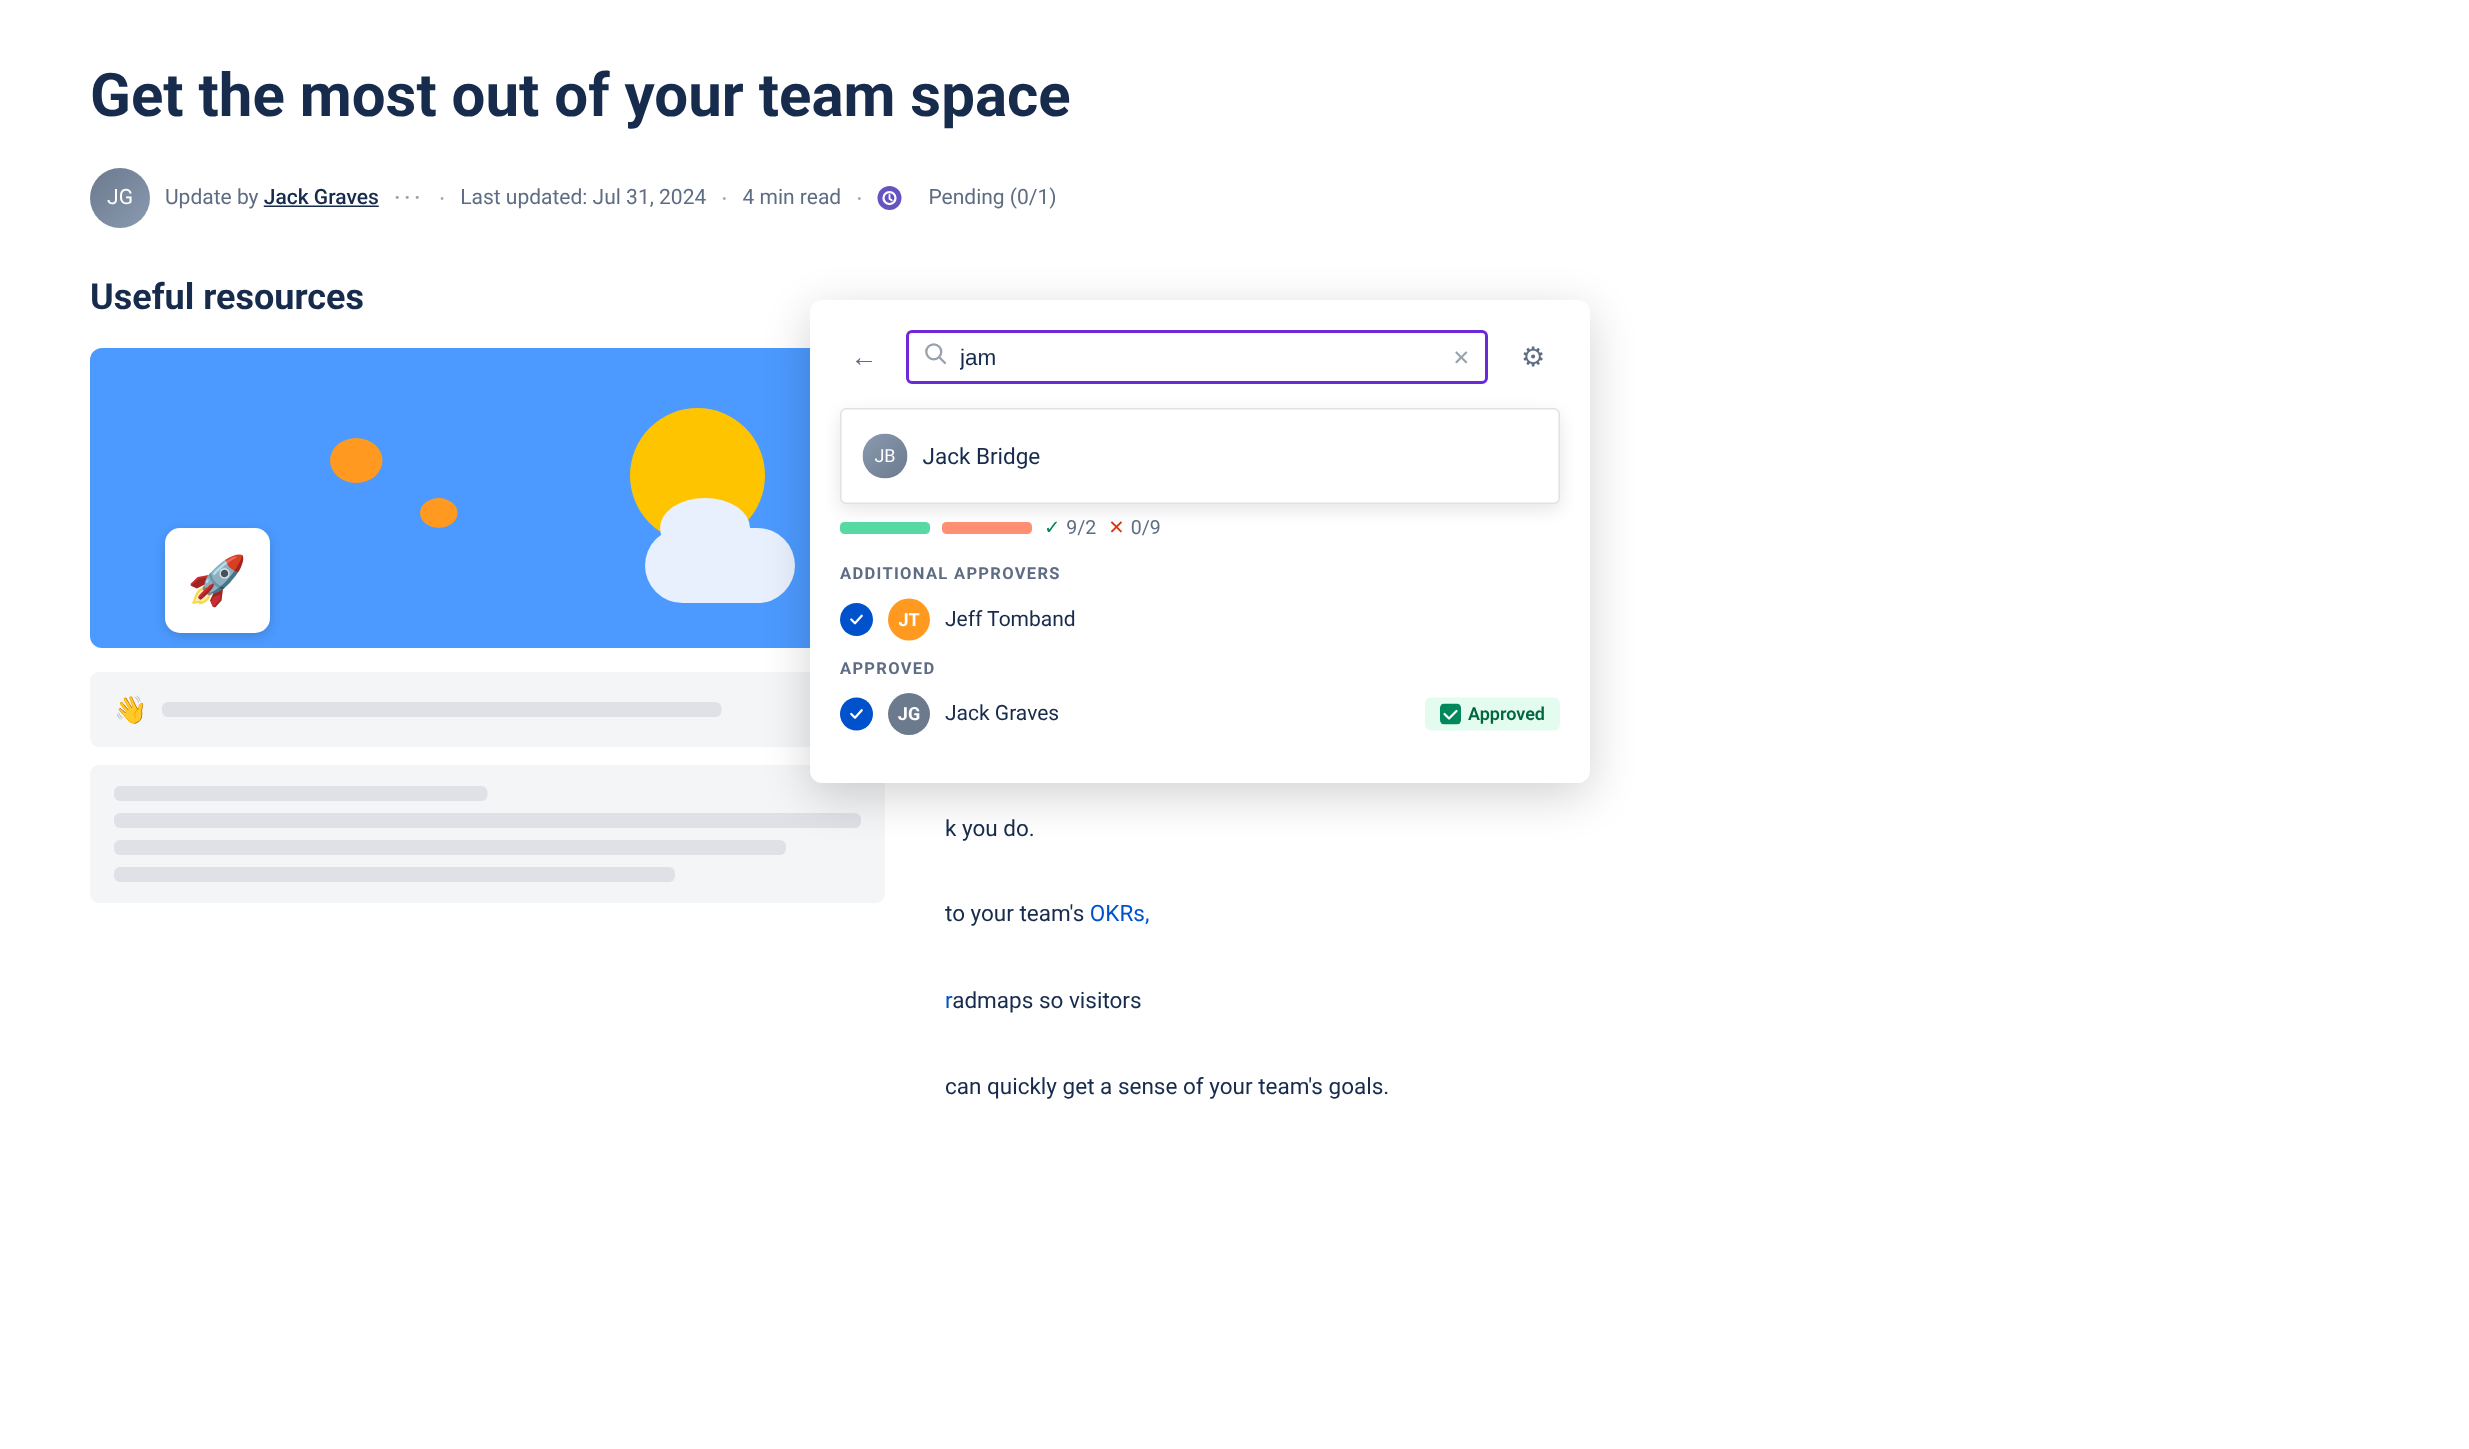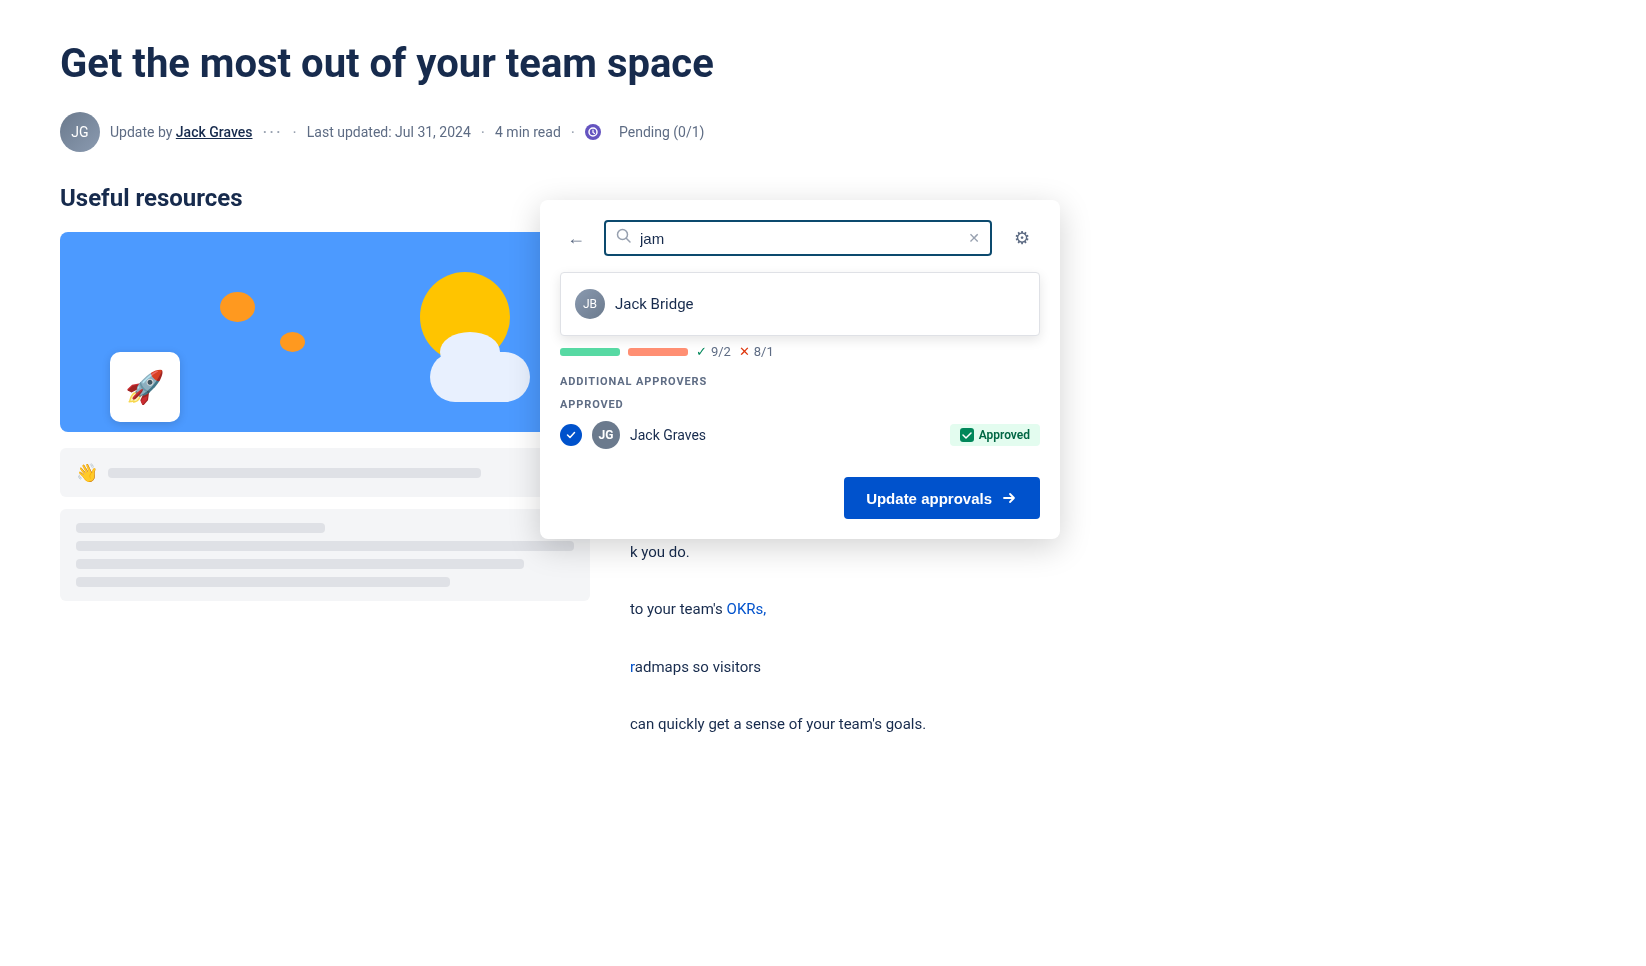--- a/index.html
+++ b/index.html
@@ -285,21 +285,21 @@
       color: #5e6c84;
       font-size: 18px;
       border: none;
       background: transparent;
     }
 
     .search-box {
       flex: 1;
       display: flex;
       align-items: center;
-      border: 2px solid #0c4a6e;
+      border: 2px solid #6d28d9;
       border-radius: 4px;
       padding: 6px 10px;
       gap: 8px;
       background: #fff;
     }
 
     .search-icon-svg {
       color: #97a0af;
       font-size: 16px;
     }
@@ -625,50 +625,51 @@
 
     <div class="status-bar">
       <div class="status-green"></div>
       <div class="status-pink"></div>
       <div class="status-count">
         <span class="check-green">✓</span>
         <span>9/2</span>
       </div>
       <div class="status-count">
         <span class="x-red">✕</span>
-        <span>8/1</span>
+        <span>0/9</span>
       </div>
     </div>
 
     <div class="section-label">ADDITIONAL APPROVERS</div>
 
+    <div class="approver-row">
+      <div class="check-circle">
+        <svg width="12" height="12" viewBox="0 0 12 12" fill="none">
+          <path d="M2.5 6L5 8.5L9.5 3.5" stroke="white" stroke-width="1.5" stroke-linecap="round" stroke-linejoin="round"></path>
+        </svg>
+      </div>
+      <div class="approver-avatar jt-avatar">JT</div>
+      <span class="approver-name">Jeff Tomband</span>
+    </div>
 
     <div class="section-label">APPROVED</div>
 
     <div class="approver-row">
       <div class="check-circle">
         <svg width="12" height="12" viewBox="0 0 12 12" fill="none">
           <path d="M2.5 6L5 8.5L9.5 3.5" stroke="white" stroke-width="1.5" stroke-linecap="round" stroke-linejoin="round"></path>
         </svg>
       </div>
       <div class="approver-avatar jg-avatar">JG</div>
       <span class="approver-name">Jack Graves</span>
       <div class="approved-badge">
         <svg width="14" height="14" viewBox="0 0 14 14" fill="none">
           <rect width="14" height="14" rx="3" fill="#00875a"></rect>
           <path d="M3 7l3 3 5-5" stroke="white" stroke-width="1.5" stroke-linecap="round" stroke-linejoin="round"></path>
         </svg>
         <span>Approved</span>
       </div>
     </div>
 
-    <div style="display:flex; justify-content:flex-end;">
-      <button class="update-btn">
-        <span>Update approvals</span>
-        <svg width="18" height="18" viewBox="0 0 18 18" fill="none">
-          <path d="M4 9h10M10 5l4 4-4 4" stroke="white" stroke-width="1.8" stroke-linecap="round" stroke-linejoin="round"></path>
-        </svg>
-      </button>
-    </div>
 
   </div>
 
 </div>
 
 </body></html>

